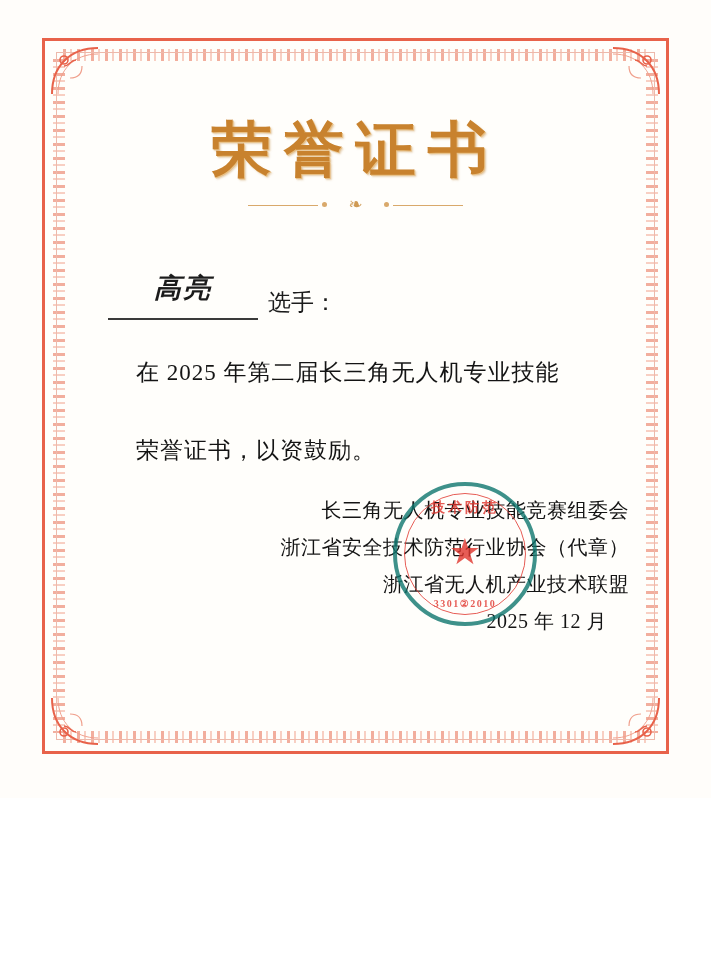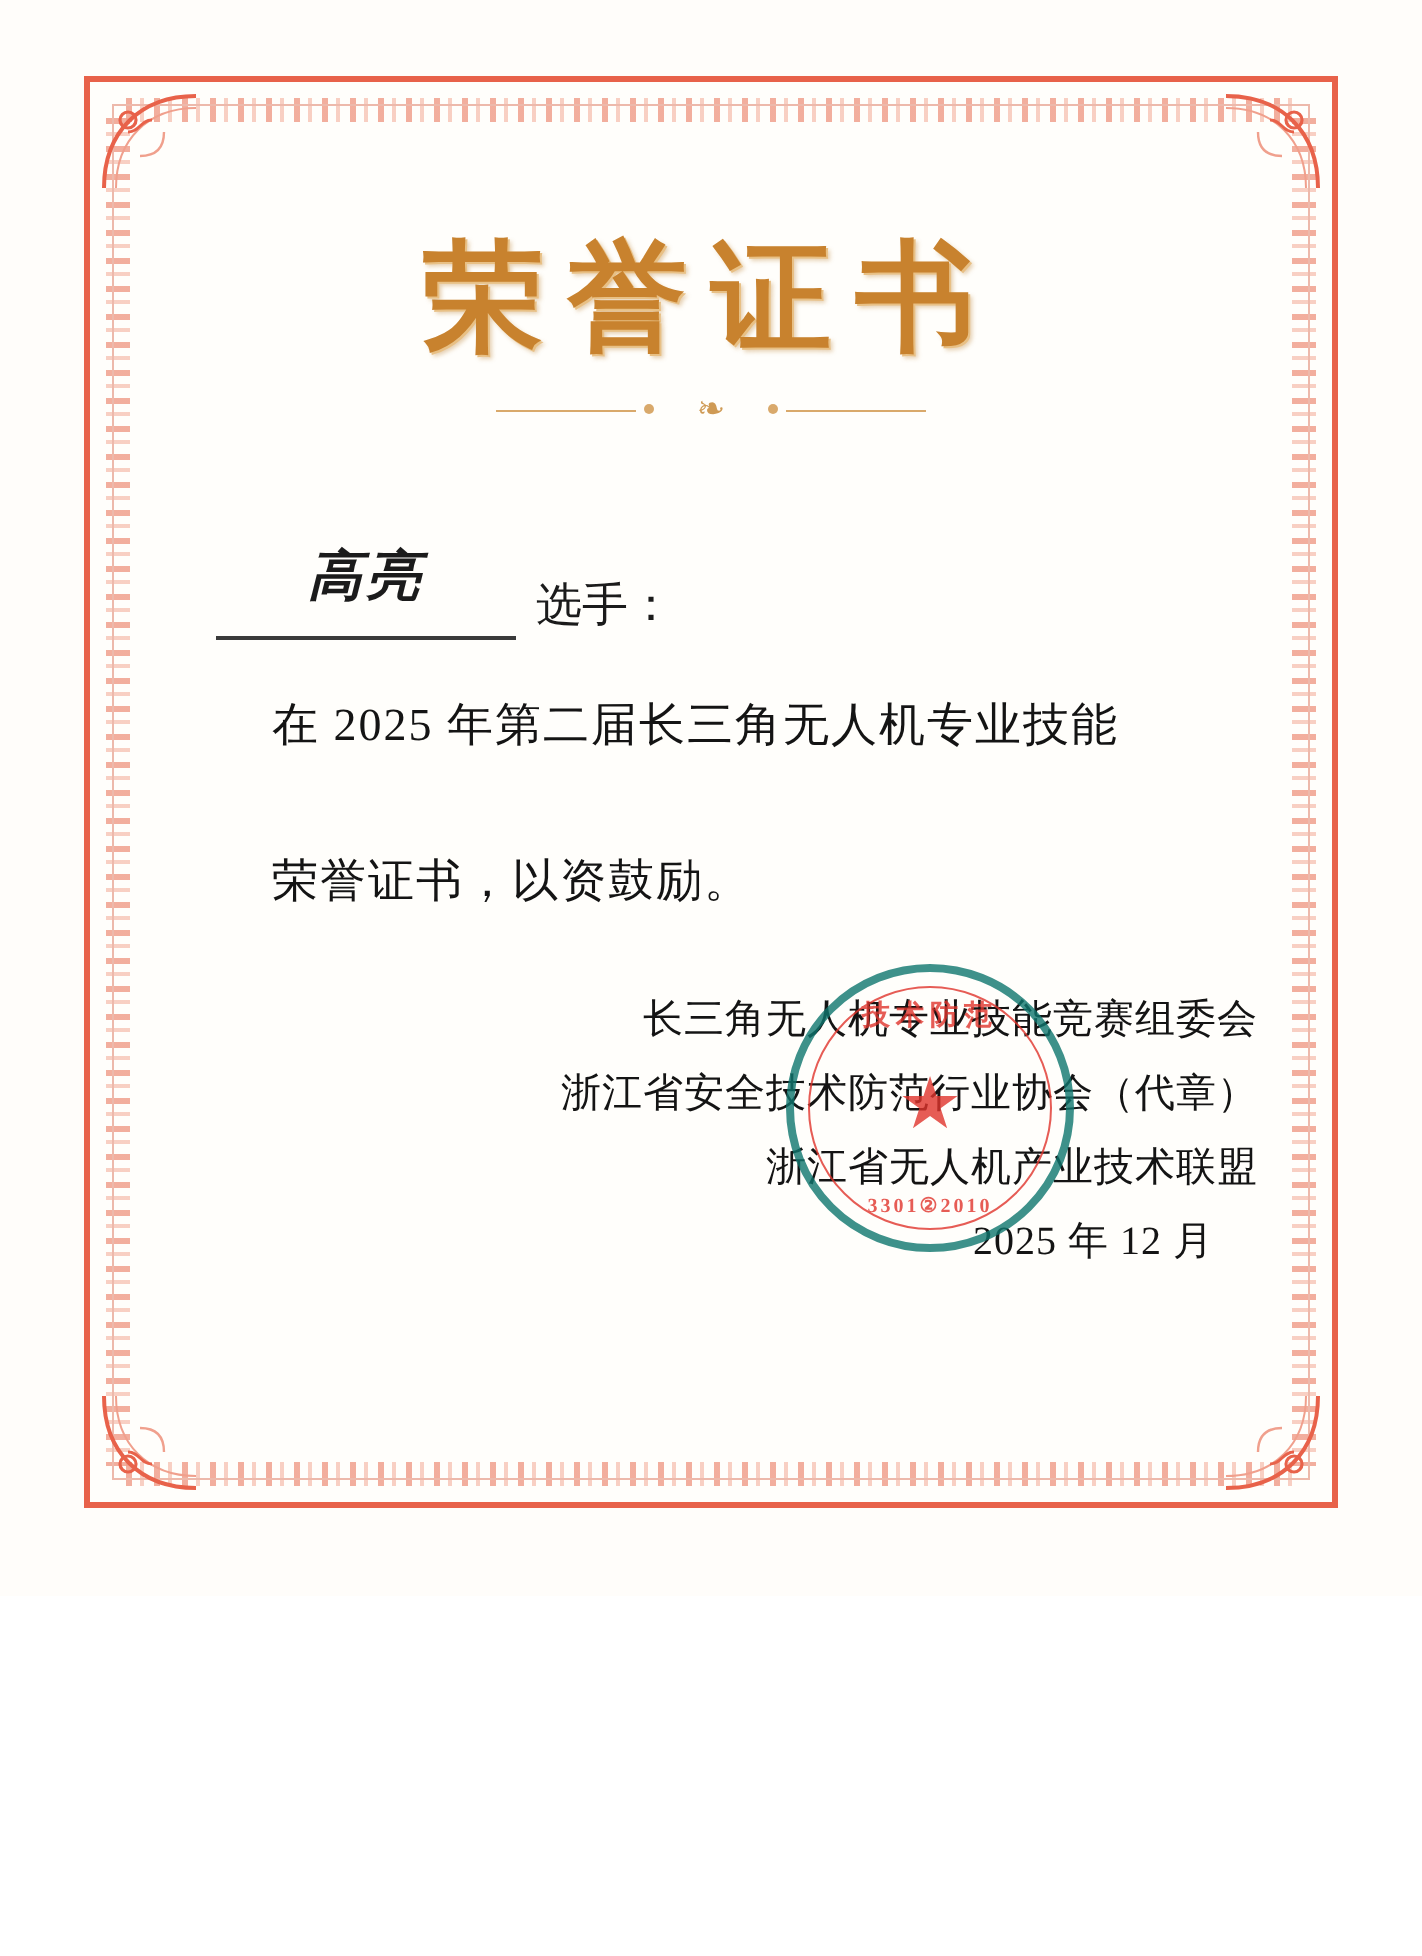--- a/index.html
+++ b/index.html
@@ -171,21 +171,21 @@
     letter-spacing: 2px;
   }
   .recipient-suffix {
     margin-left: 10px;
     font-size: 23px;
     color: #1b1b1b;
     padding-bottom: 2px;
   }
 
   .body-line {
-    margin-top: 26px;
+    margin-top: 36px;
     padding-left: 66px;
     font-size: 23px;
     color: #141414;
     letter-spacing: 1px;
     line-height: 1.5;
   }
   .body-line.second { margin-top: 20px; padding-left: 40px; }
 
   .award-rank {
     margin-top: 34px;

